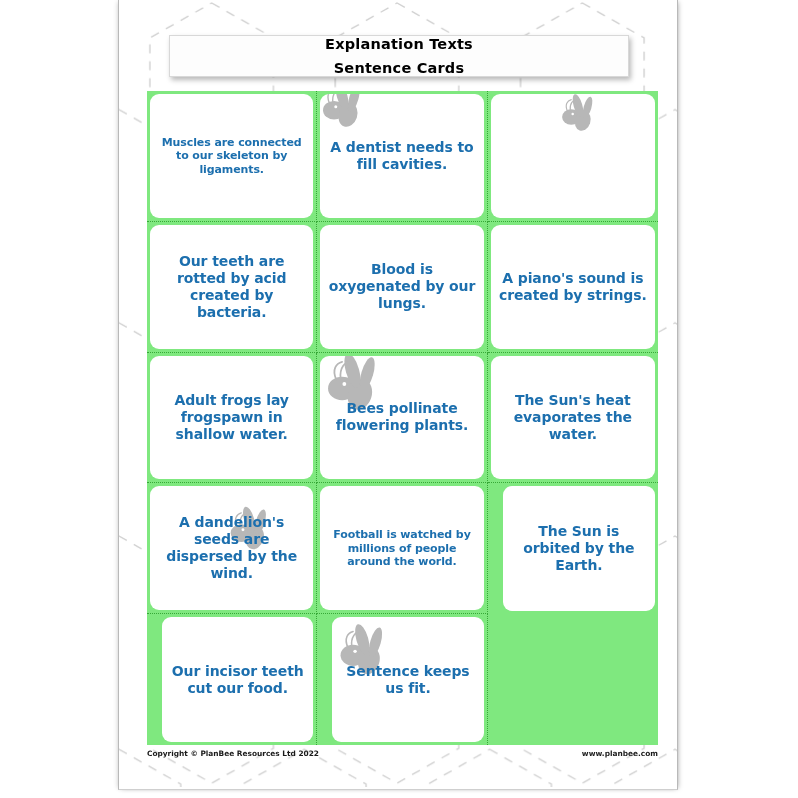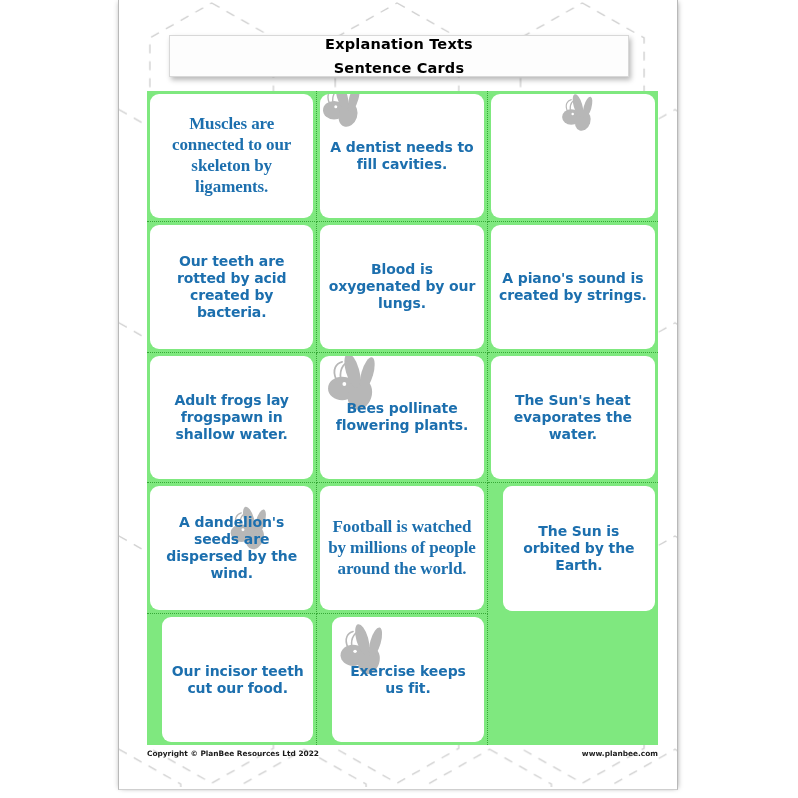--- a/index.html
+++ b/index.html
@@ -117,21 +117,21 @@
     font-family: "DejaVu Sans", sans-serif;
     font-weight: bold;
     font-size: 14px;
     line-height: 1.22;
     color: #1c6fae;
     padding: 0 7px;
     letter-spacing: -.1px;
   }
 
   
-  .card-text.sm  { font-size: 17px; font-family: Liberation Serif, serif; }
+  .card-text.sm  { font-size: 11px; }
 
   
   .bee {
     position: absolute;
     z-index: 2;
     pointer-events: none;
   }
 
   
   #footer {
@@ -302,21 +302,21 @@
                 <ellipse cx="62" cy="60" rx="16" ry="21" transform="rotate(18 62 60)"></ellipse>
                 <ellipse cx="52" cy="28" rx="9" ry="24" transform="rotate(-16 52 28)"></ellipse>
                 <ellipse cx="72" cy="32" rx="8" ry="23" transform="rotate(16 72 32)"></ellipse>
                 <circle cx="41" cy="46" r="2.6" fill="#ffffff"></circle>
               </g>
               <g fill="none" stroke="#b7b7b7" stroke-width="2.4" stroke-linecap="round">
                 <path d="M30 40 C24 26, 30 18, 38 16"></path>
                 <path d="M36 39 C34 24, 42 16, 50 15"></path>
               </g>
             </svg>
-            <div class="card-text">Exercise keeps us fit.</div>
+            <div class="card-text">Sentence keeps us fit.</div>
           </div>
         </div>
       </div>
 
     <div id="footer">
       <span class="footer-text">Copyright © PlanBee Resources Ltd 2022</span>
       <span class="footer-text">www.planbee.com</span>
     </div>
 
   </div>

